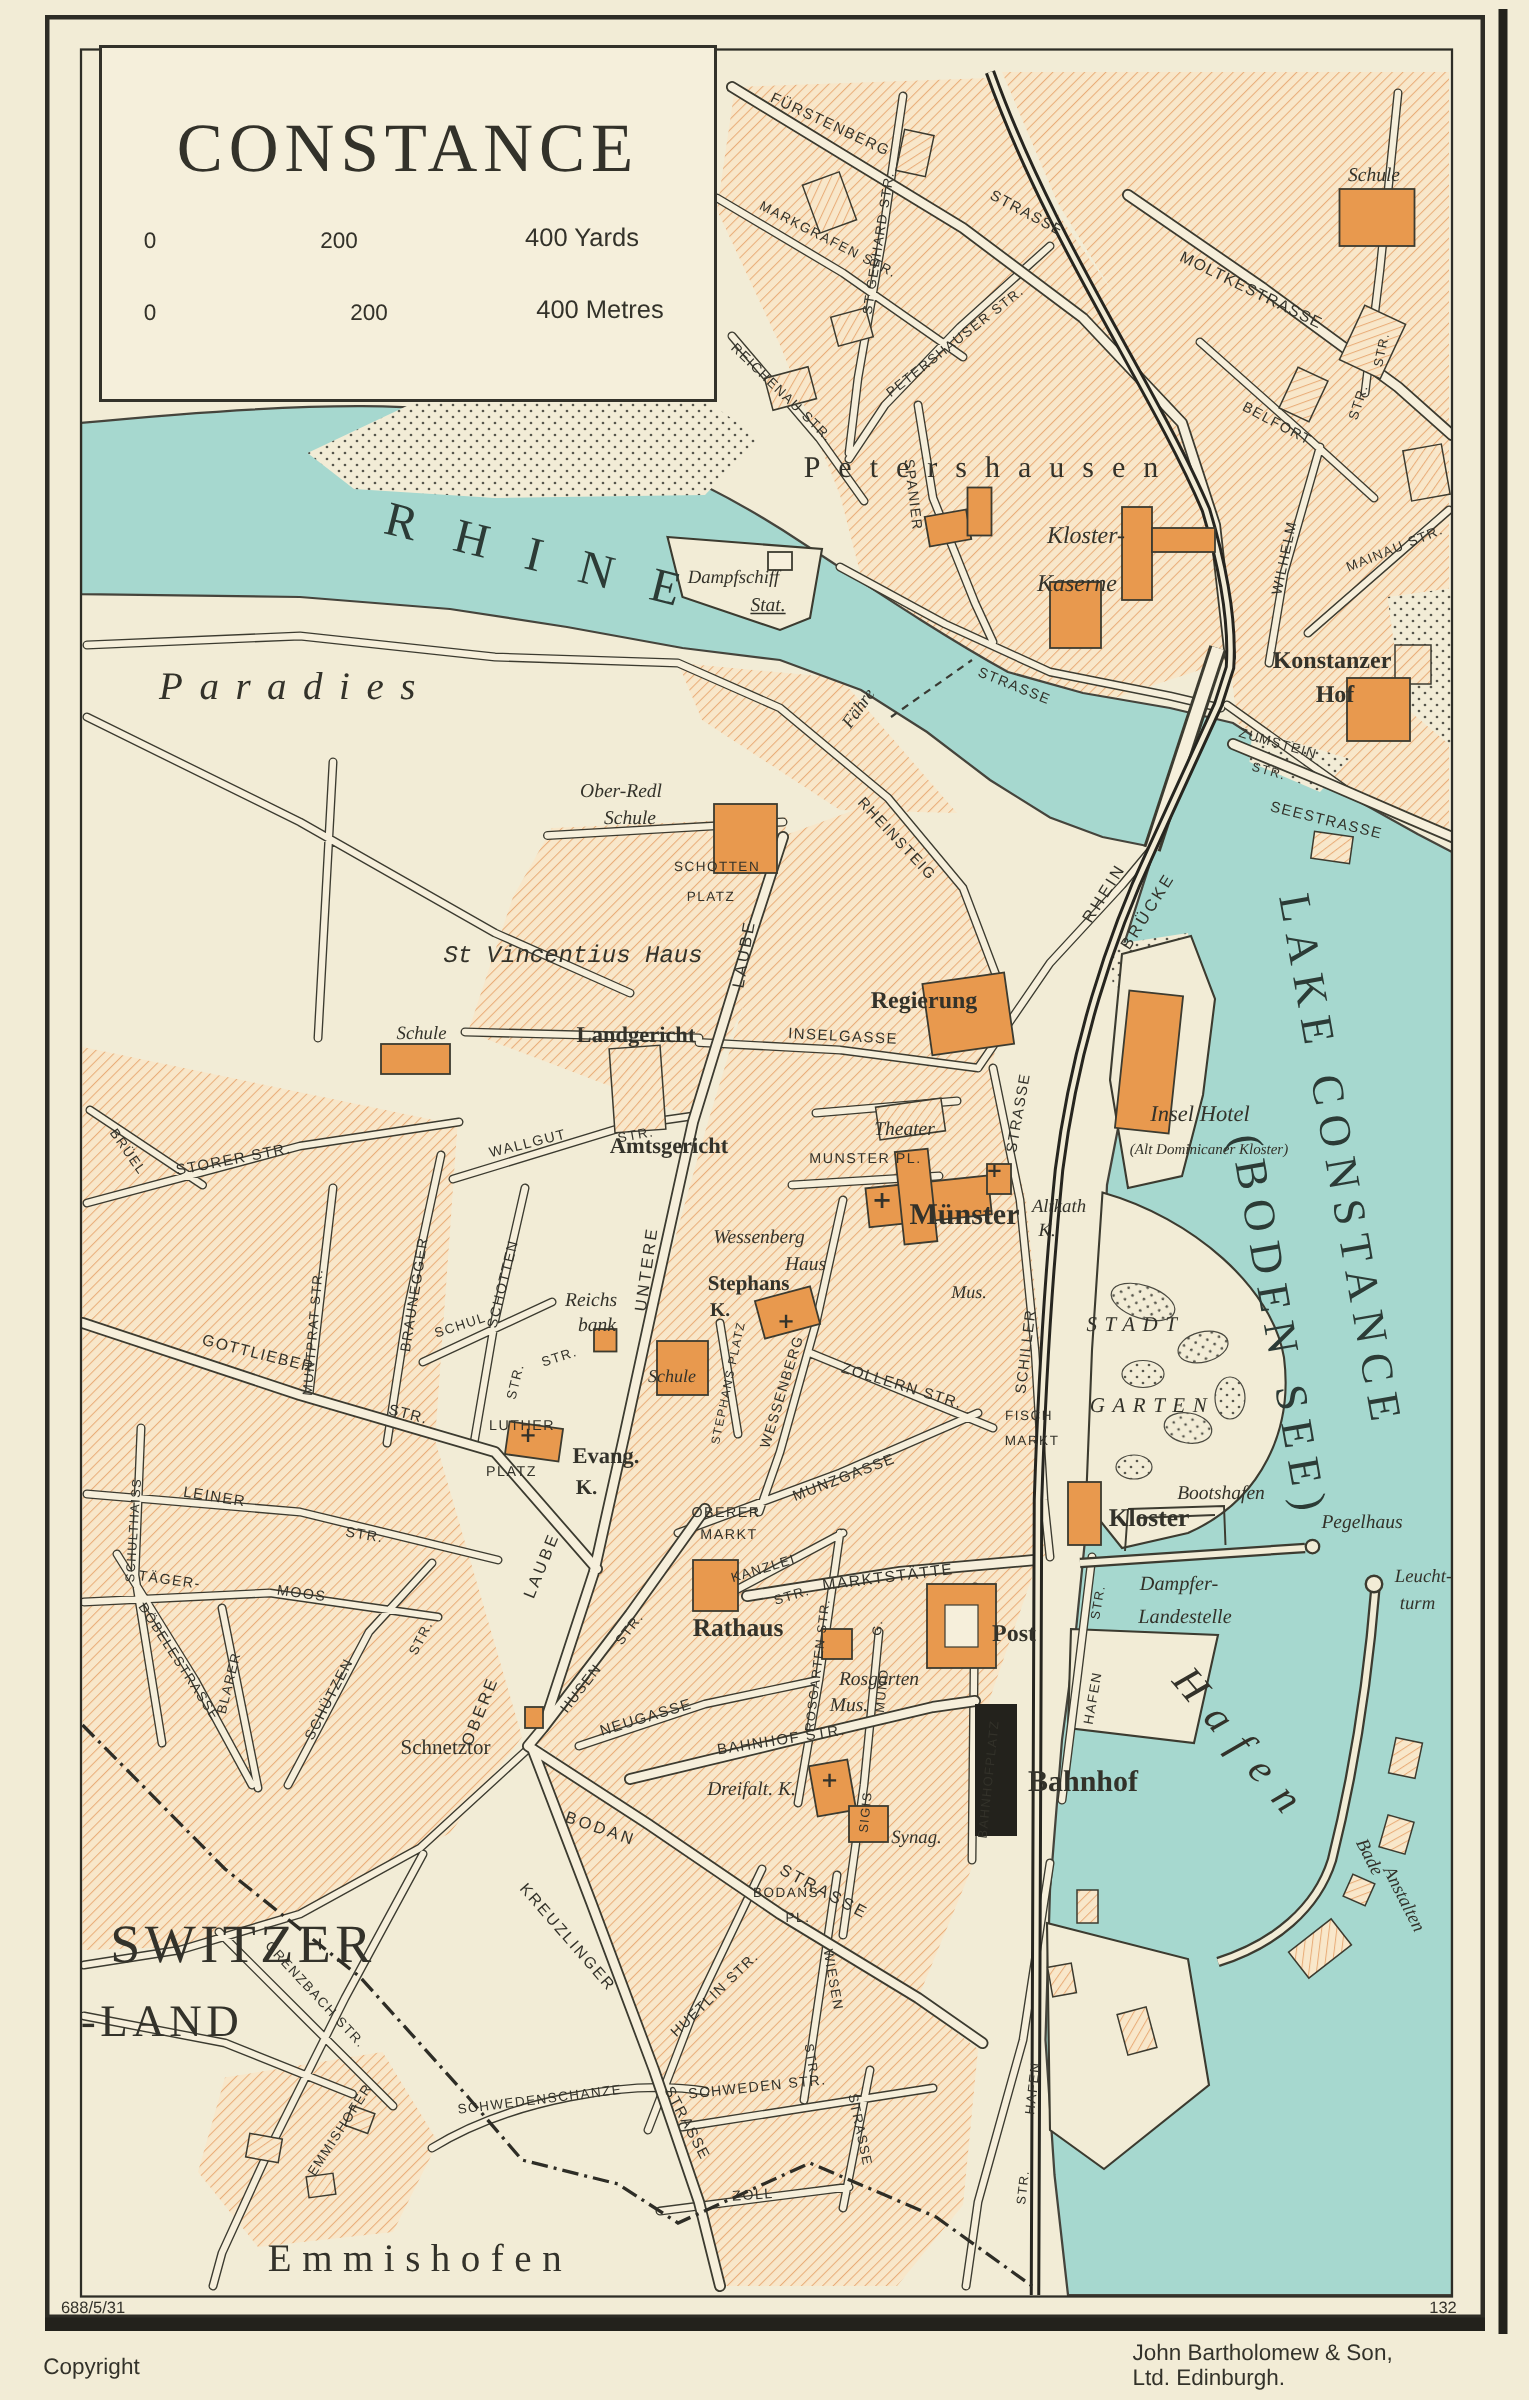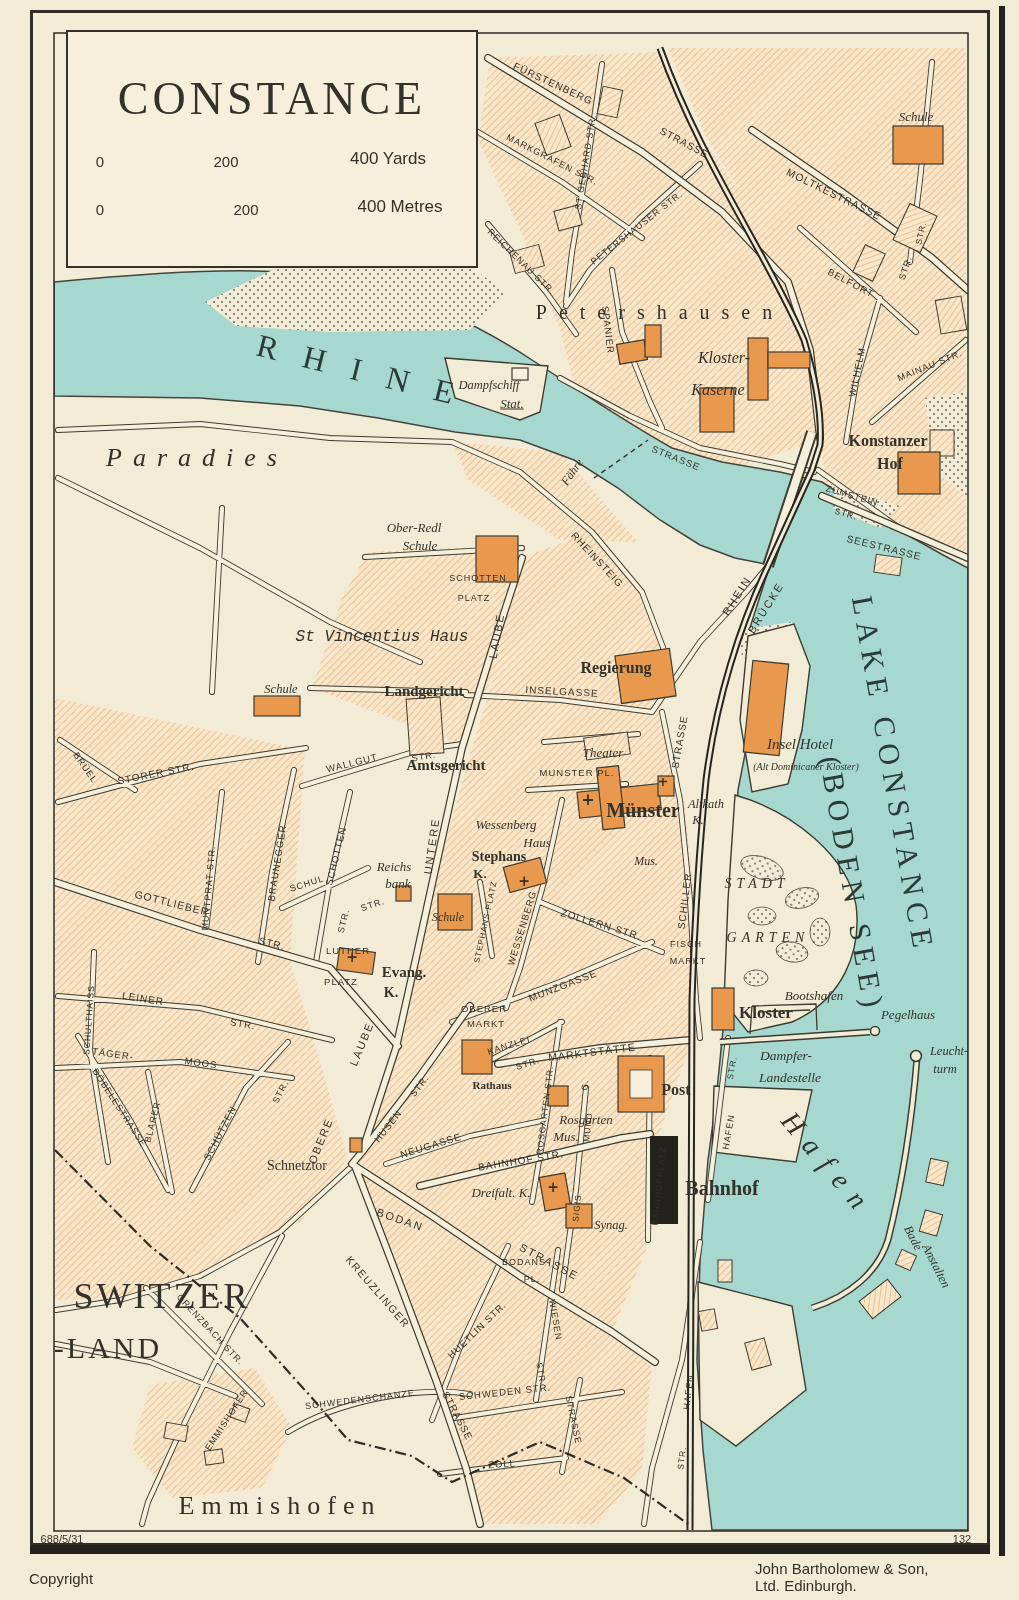--- a/index.html
+++ b/index.html
@@ -304,21 +304,21 @@
       <div class="lbl c-st" style="left: 272px; top: 944px; font-size: 10px; transform: translate(-50%, -50%) rotate(14deg);">STR.</div>
       <div class="lbl c-st" style="left: 143px; top: 999px; font-size: 10px; transform: translate(-50%, -50%) rotate(9deg);">LEINER</div>
       <div class="lbl c-st" style="left: 243px; top: 1024px; font-size: 9.5px; transform: translate(-50%, -50%) rotate(9deg);">STR.</div>
       <div class="lbl c-st" style="left: 89px; top: 1020px; font-size: 8.5px; transform: translate(-50%, -50%) rotate(-86deg);">SCHULTHAISS</div>
       <div class="lbl c-st" style="left: 563px; top: 986px; font-size: 10px; transform: translate(-50%, -50%) rotate(-21deg);">MUNZGASSE</div>
       <div class="lbl c-st" style="left: 484px; top: 1009px; font-size: 9.5px; transform: translate(-50%, -50%) rotate(0deg);">OBERER</div>
       <div class="lbl c-st" style="left: 486px; top: 1024px; font-size: 9.5px; transform: translate(-50%, -50%) rotate(0deg);">MARKT</div>
       <div class="lbl c-st" style="left: 509px; top: 1046px; font-size: 9px; transform: translate(-50%, -50%) rotate(-17deg);">KANZLEI</div>
       <div class="lbl c-st" style="left: 528px; top: 1064px; font-size: 9px; transform: translate(-50%, -50%) rotate(-17deg);">STR.</div>
       <div class="lbl c-st" style="left: 592px; top: 1052px; font-size: 10.5px; transform: translate(-50%, -50%) rotate(-7deg);">MARKTSTÄTTE</div>
-      <div class="lbl c-poi" style="left: 492px; top: 1085px; font-size: 11px; transform: translate(-50%, -50%) rotate(0deg);">Rathaus</div>
+      <div class="lbl c-poi" style="left: 492px; top: 1085px; font-size: 17px; transform: translate(-50%, -50%) rotate(0deg);">Rathaus</div>
       <div class="lbl c-poi" style="left: 676px; top: 1090px; font-size: 16px; transform: translate(-50%, -50%) rotate(0deg);">Post</div>
       <div class="lbl c-poi" style="left: 766px; top: 1012px; font-size: 17px; transform: translate(-50%, -50%) rotate(0deg);">Kloster</div>
       <div class="lbl c-st" style="left: 545px; top: 1110px; font-size: 8.5px; transform: translate(-50%, -50%) rotate(-83deg);">ROSGARTEN STR.</div>
       <div class="lbl c-it" style="left: 586px; top: 1119px; font-size: 13px; transform: translate(-50%, -50%) rotate(0deg);">Rosgarten</div>
       <div class="lbl c-it" style="left: 566px; top: 1136px; font-size: 13px; transform: translate(-50%, -50%) rotate(0deg);">Mus.</div>
       <div class="lbl c-st" style="left: 521px; top: 1161px; font-size: 10px; transform: translate(-50%, -50%) rotate(-9deg);">BAHNHOF STR.</div>
       <div class="lbl c-st" style="left: 431px; top: 1146px; font-size: 10px; transform: translate(-50%, -50%) rotate(-17deg);">NEUGASSE</div>
       <div class="lbl c-st" style="left: 321px; top: 1141px; font-size: 11px; letter-spacing: 2px; transform: translate(-50%, -50%) rotate(-68deg);">OBERE</div>
       <div class="lbl c-st" style="left: 362px; top: 1044px; font-size: 11px; letter-spacing: 2px; transform: translate(-50%, -50%) rotate(-68deg);">LAUBE</div>
       <div class="lbl c-st" style="left: 388px; top: 1126px; font-size: 9.5px; transform: translate(-50%, -50%) rotate(-52deg);">HUSEN</div>

